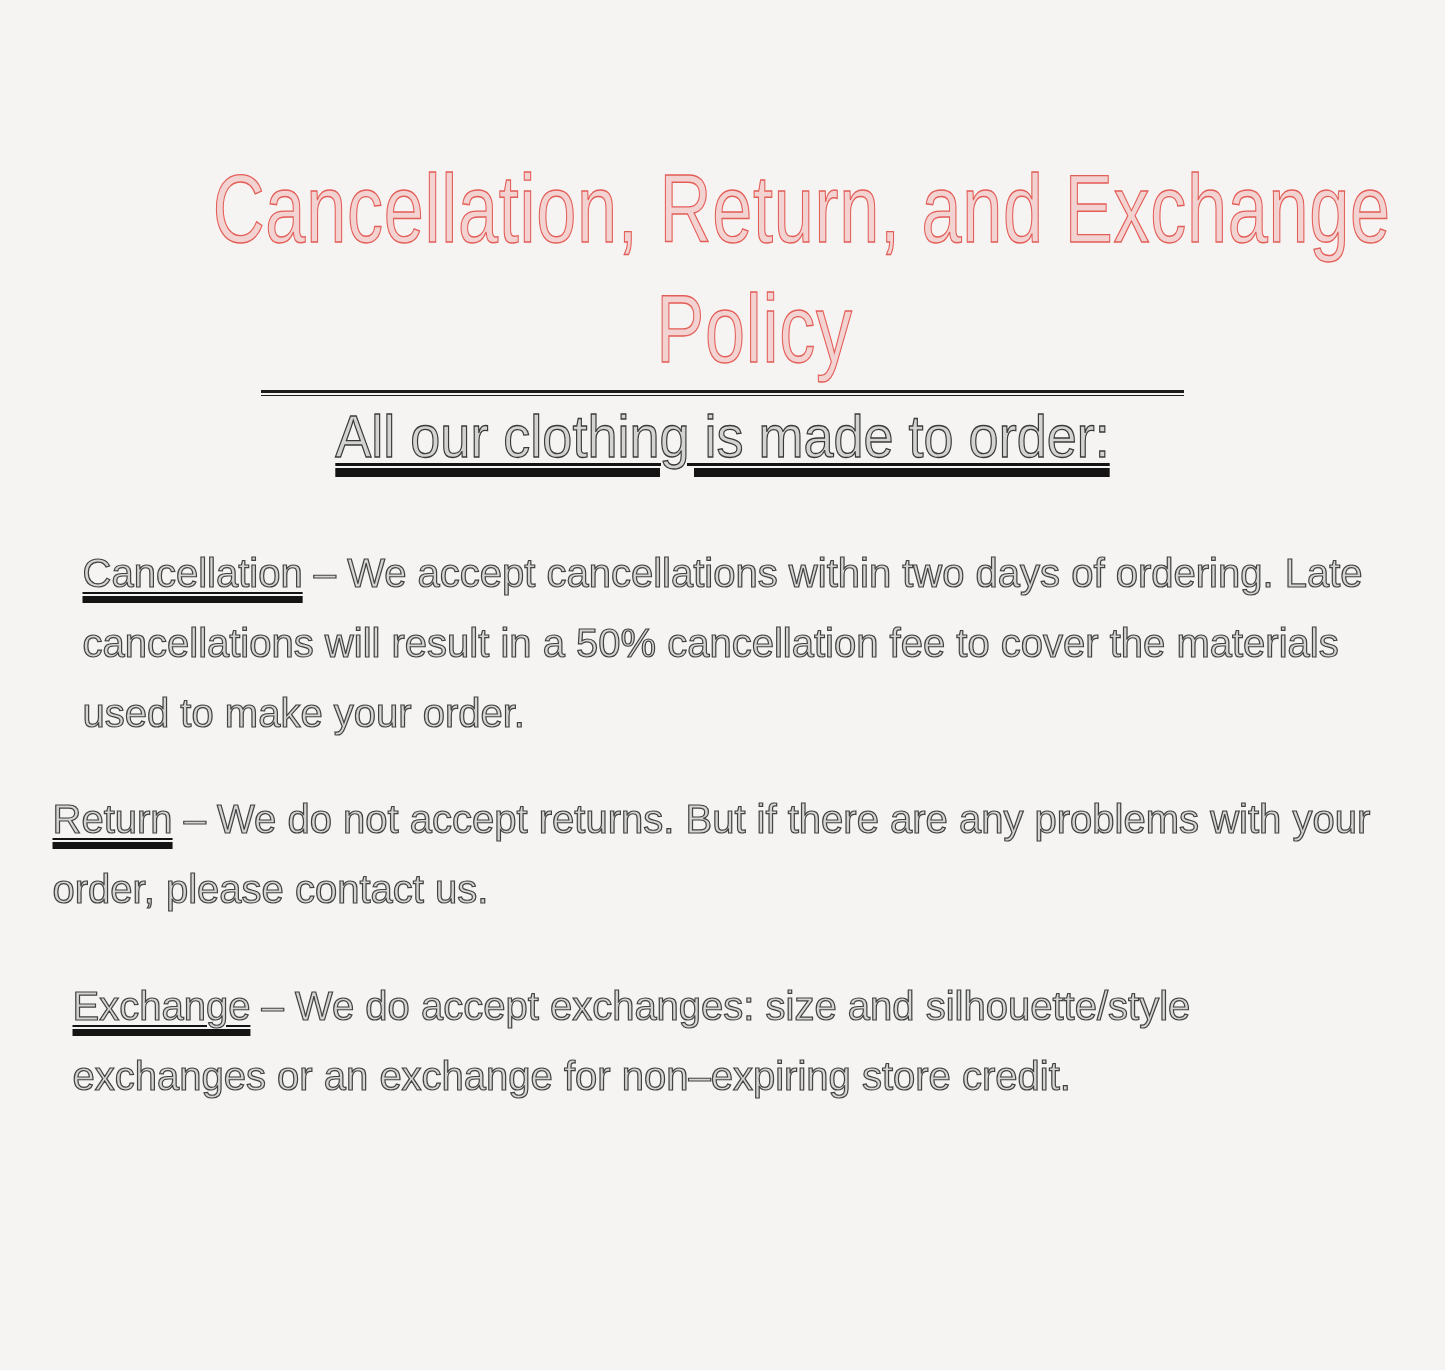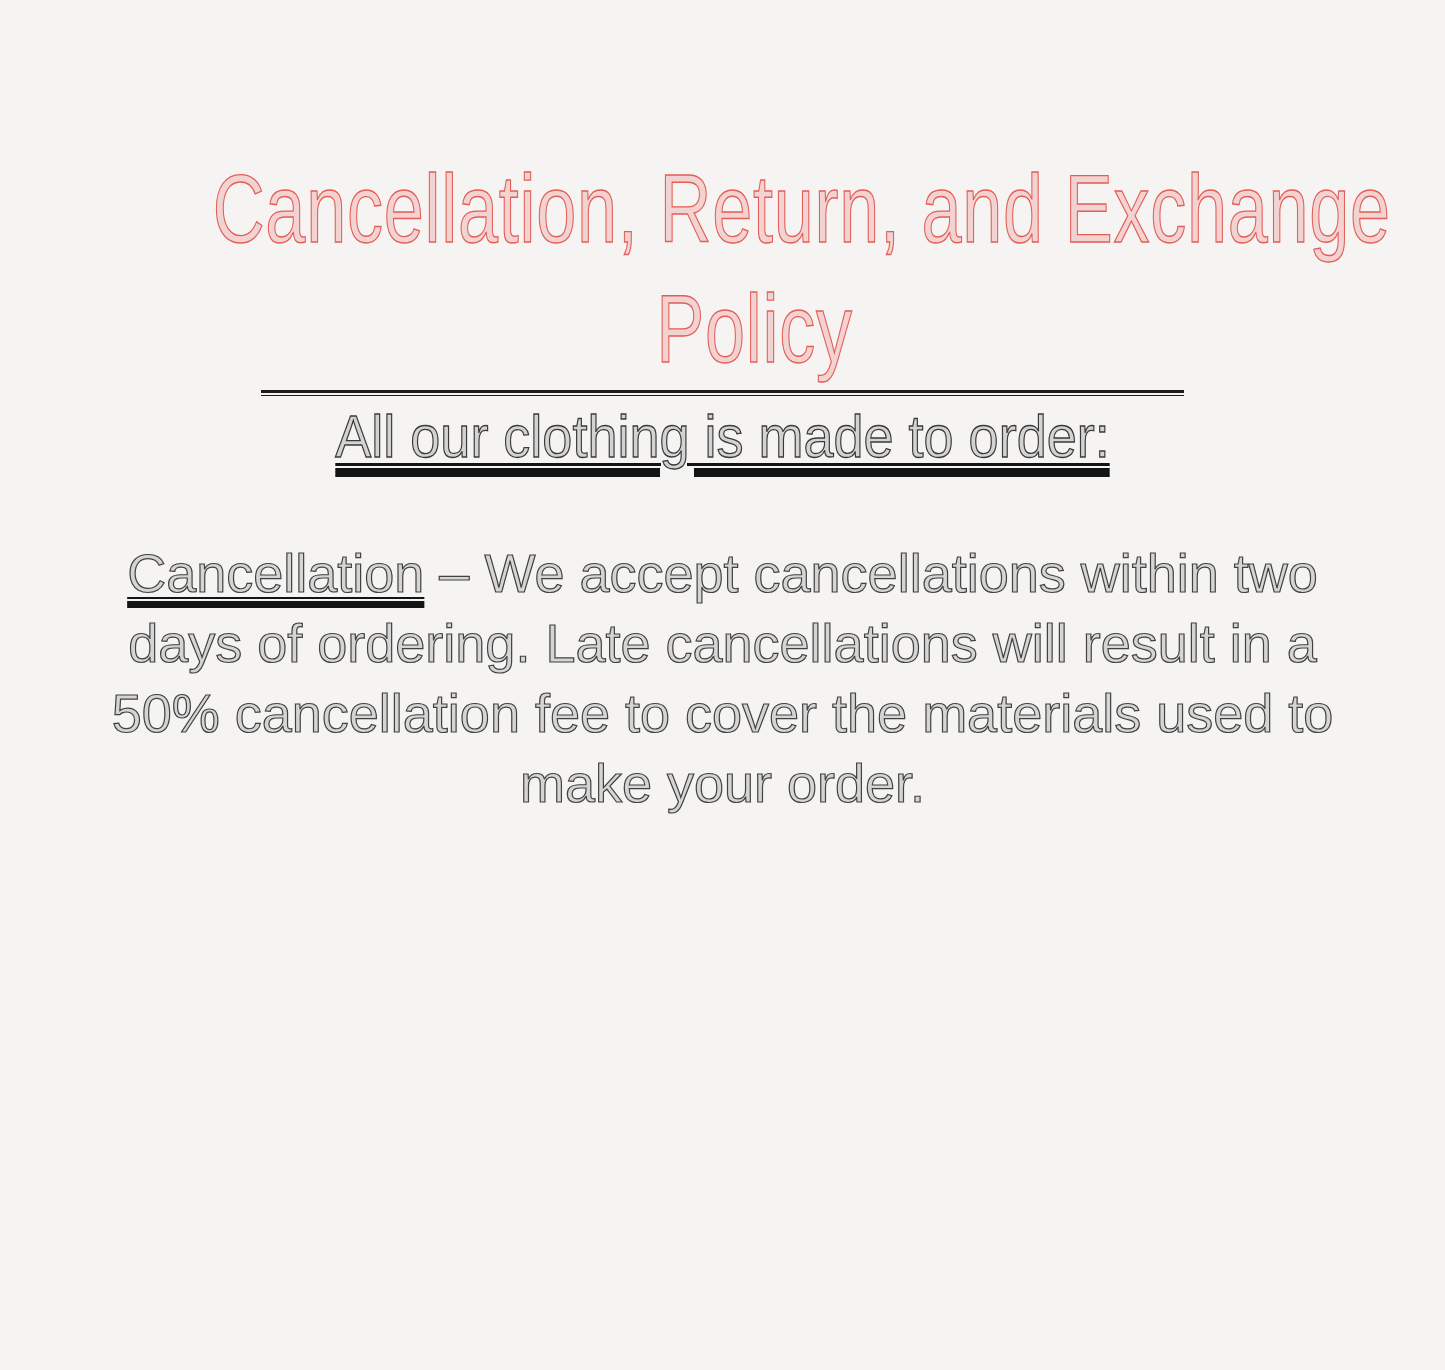--- a/index.html
+++ b/index.html
@@ -76,22 +76,22 @@
     text-decoration-thickness: 9px;
     text-underline-offset: 11px;
   }
 
   
   .policy {
     position: absolute;
     left: 50%;
     transform: translateX(-50%);
     margin: 0;
-    text-align: center;
-    font-size: 54px;
+    text-align: left;
+    font-size: 40px;
     line-height: 70px;
     color: rgba(70, 70, 70, 0.18);
     -webkit-text-stroke: 1.2px #424242;
   }
   .policy-cancellation { top: 538px; width: 1280px; }
   .policy-return       { top: 784px; width: 1340px; }
   .policy-exchange     { top: 971px; width: 1300px; }
 
   .body-thin {
     text-decoration: underline;
@@ -133,16 +133,26 @@
   <div class="divider"></div>
 
   <h2 class="subtitle"><span class="sub-thin"><span class="sub-thick">All our clothing is made to order:</span></span></h2>
 
   <p class="policy policy-cancellation">
     <span class="body-thin"><span class="body-thick">Cancellation</span></span>
     <span class="sep">–</span>
     <span>We accept cancellations within two days of ordering. Late cancellations will result in a 50% cancellation fee to cover the materials used to make your order.</span>
   </p>
 
+  <p class="policy policy-return">
+    <span class="body-thin"><span class="body-thick">Return</span></span>
+    <span class="sep">–</span>
+    <span>We do not accept returns. But if there are any problems with your order, please contact us.</span>
+  </p>
 
+  <p class="policy policy-exchange">
+    <span class="body-thin"><span class="body-thick">Exchange</span></span>
+    <span class="sep">–</span>
+    <span>We do accept exchanges: size and silhouette/style exchanges or an exchange for non–expiring store credit.</span>
+  </p>
 
 
 </div>
 
 </body></html>

